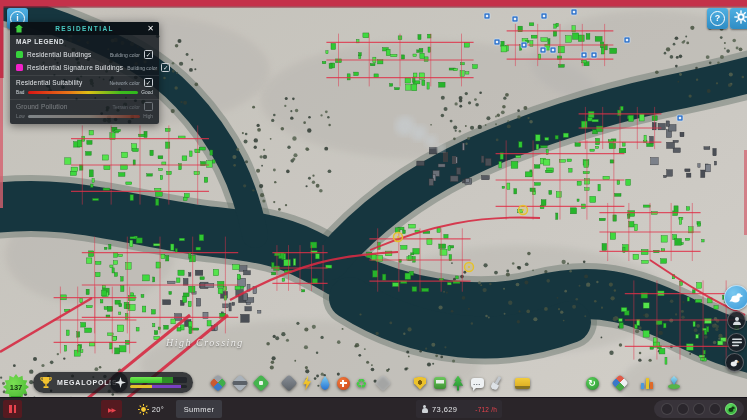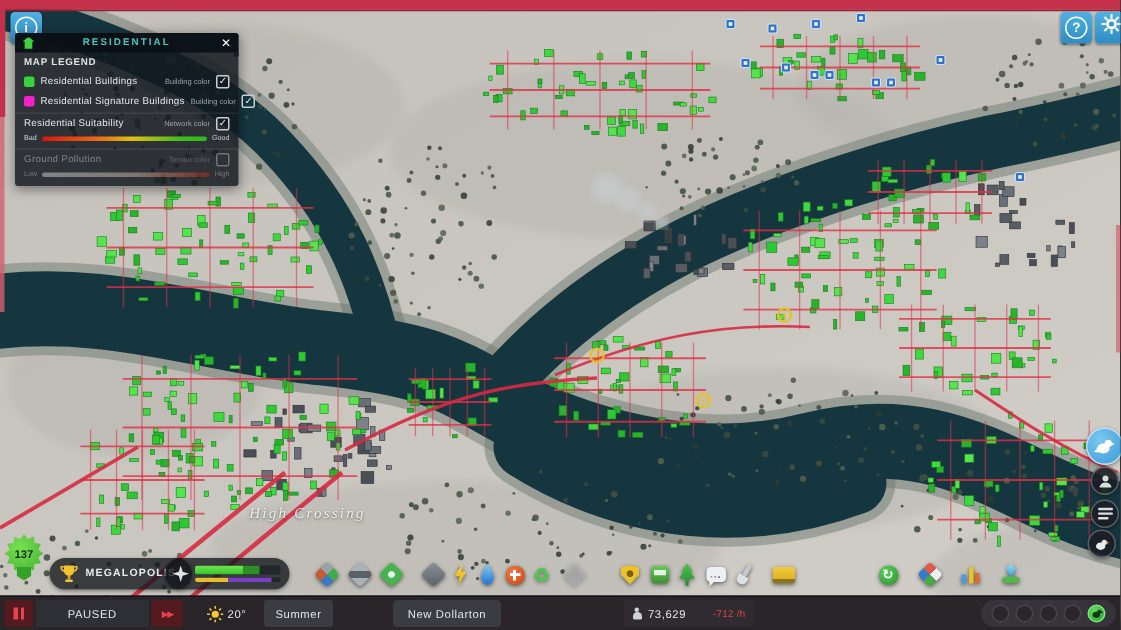--- a/index.html
+++ b/index.html
@@ -54,21 +54,21 @@
   .chirp{position:absolute;border-radius:50%;display:flex;align-items:center;justify-content:center;
     cursor:pointer;box-shadow:0 1px 3px rgba(0,0,0,.4);}
   #chirper-btn{left:724px;top:285px;width:23px;height:23px;
     background:radial-gradient(circle at 35% 30%,#7ac8f0,#3b9ad8);border:1px solid rgba(255,255,255,.6);}
   .notif{width:17px;height:17px;background:rgba(26,30,36,.88);border:1px solid rgba(255,255,255,.28);}
   #notif-person{left:727px;top:311px;}
   #notif-list{left:727px;top:333px;}
   #notif-bird{left:725px;top:353px;}
 
   
-  #level-badge{position:absolute;left:3px;top:356px;width:26px;height:26px;cursor:pointer;text-align:center;}
+  #level-badge{position:absolute;left:3px;top:374px;width:26px;height:26px;cursor:pointer;text-align:center;}
   #level-star{position:absolute;inset:0;background:radial-gradient(circle at 40% 35%,#79e052,#3fae2e);
     clip-path:polygon(50% 0,59.8% 13.3%,75% 6.7%,76.9% 23.1%,93.3% 25%,86.7% 40.2%,100% 50%,86.7% 59.8%,93.3% 75%,76.9% 76.9%,75% 93.3%,59.8% 86.7%,50% 100%,40.2% 86.7%,25% 93.3%,23.1% 76.9%,6.7% 75%,13.3% 59.8%,0 50%,13.3% 40.2%,6.7% 25%,23.1% 23.1%,25% 6.7%,40.2% 13.3%);}
   #level-num{position:absolute;inset:0;display:flex;align-items:center;justify-content:center;
     font-size:7.5px;font-weight:bold;color:#133310;}
   #level-ribbon{position:absolute;left:8px;top:22px;width:10px;height:9px;background:#35a228;
     clip-path:polygon(0 0,100% 0,100% 65%,50% 100%,0 65%);}
   .pill{position:absolute;top:372px;height:21px;background:rgba(18,20,26,.78);border-radius:11px;
     display:flex;align-items:center;box-shadow:0 1px 3px rgba(0,0,0,.4);}
   #milestone-pill{left:33px;padding:0 10px 0 7px;gap:5px;cursor:pointer;}
   #milestone-label{font-size:7px;font-weight:bold;letter-spacing:.8px;color:#e8eaec;}
@@ -1509,21 +1509,20 @@
       <div class="ti" style="left: 734px;">
         <span class="s-photo-mode"></span>
       </div>
     </div>
 
   <div id="status-bar">
     <div class="seg" id="pause-btn">
         <i></i>
         <i></i>
       </div>
-    <div class="seg" id="paused-seg">PAUSED</div>
     <div class="seg" id="speed-btn">
         <span>▶▶</span>
       </div>
     <div class="seg" id="temp-seg">
       <span id="sun-glyph">
         <svg width="11" height="11" viewBox="0 0 12 12">
             <circle cx="6" cy="6" r="2.6" fill="#f5c832"></circle>
           <g stroke="#f5c832" stroke-width="1.1">
               <line x1="6" y1="0" x2="6" y2="2"></line>
               <line x1="6" y1="10" x2="6" y2="12"></line>
@@ -1532,21 +1531,20 @@
           <line x1="1.8" y1="1.8" x2="3.2" y2="3.2"></line>
               <line x1="8.8" y1="8.8" x2="10.2" y2="10.2"></line>
           <line x1="1.8" y1="10.2" x2="3.2" y2="8.8"></line>
               <line x1="8.8" y1="3.2" x2="10.2" y2="1.8"></line>
             </g>
         </svg>
       </span>
       <span>20°</span>
     </div>
     <div class="seg" id="season-seg">Summer</div>
-    <div class="seg" id="city-pill">New Dollarton</div>
     <div class="seg" id="pop-seg">
       <span id="person-glyph"></span>
       <span>73,629</span>
       <span class="rate">-712 /h</span>
     </div>
     <div class="seg" id="notif-circles">
       <span class="mini-circ"></span>
       <span class="mini-circ"></span>
       <span class="mini-circ"></span>
       <span class="mini-circ"></span>

